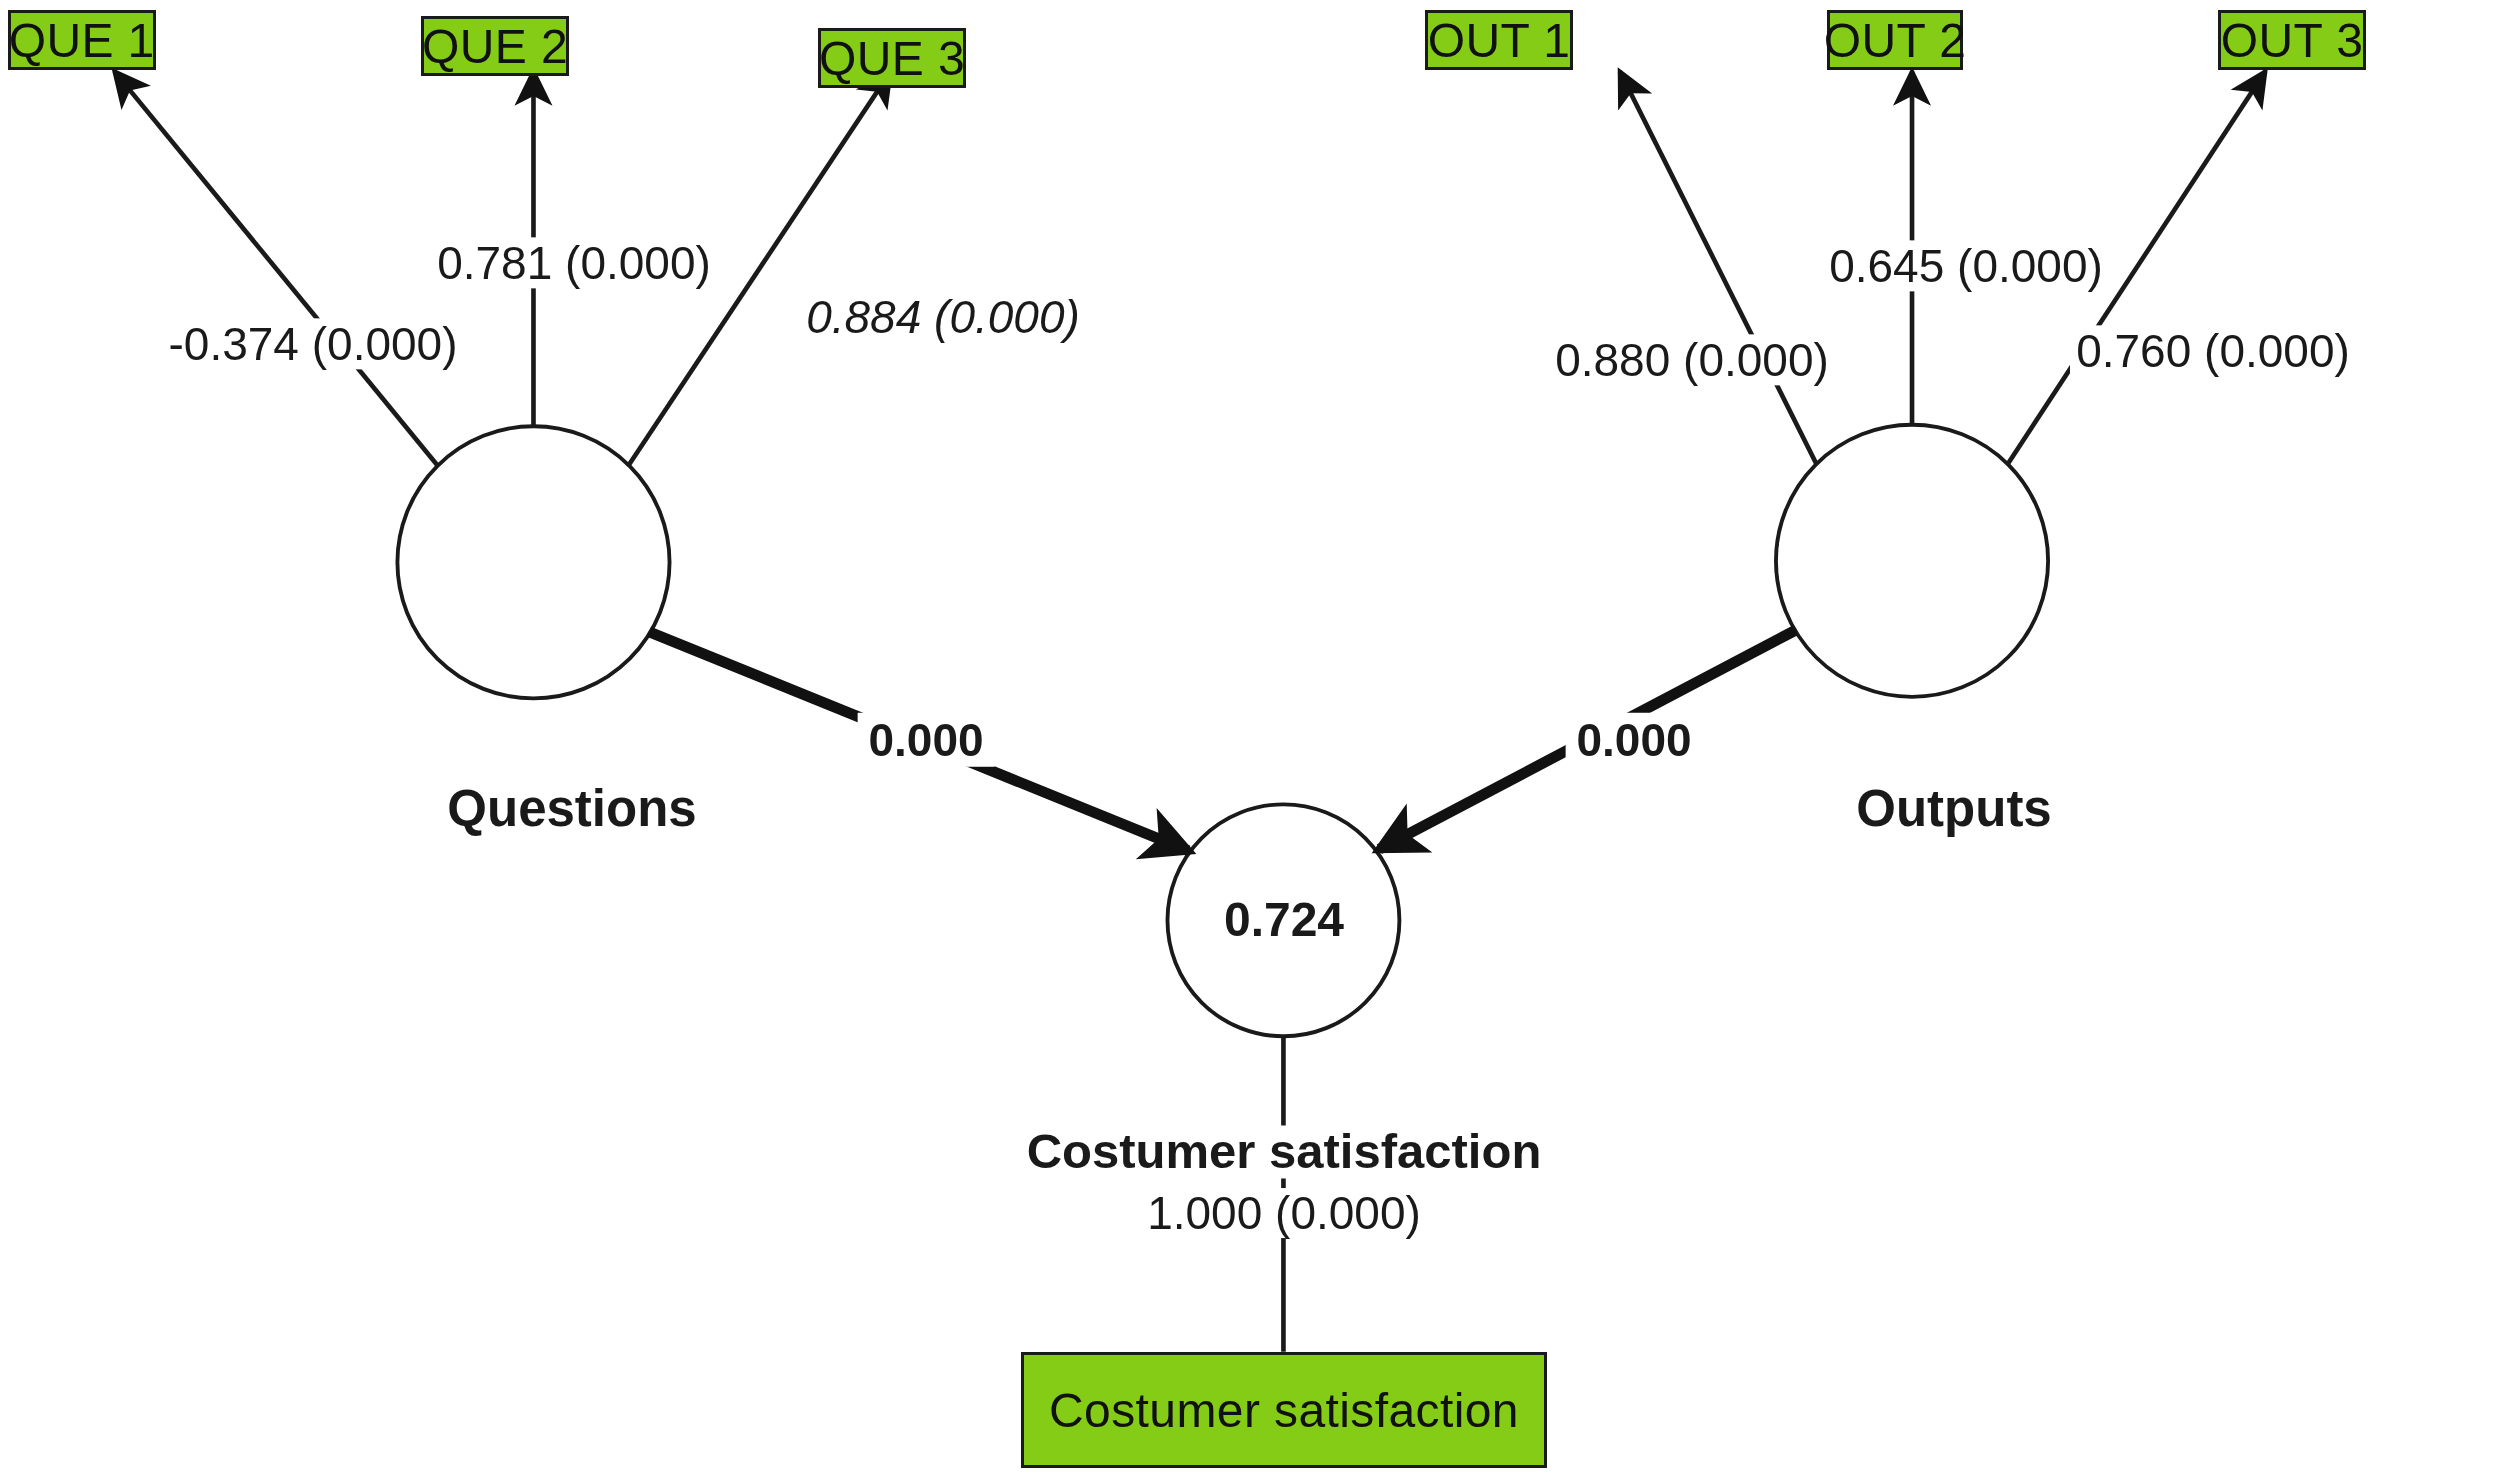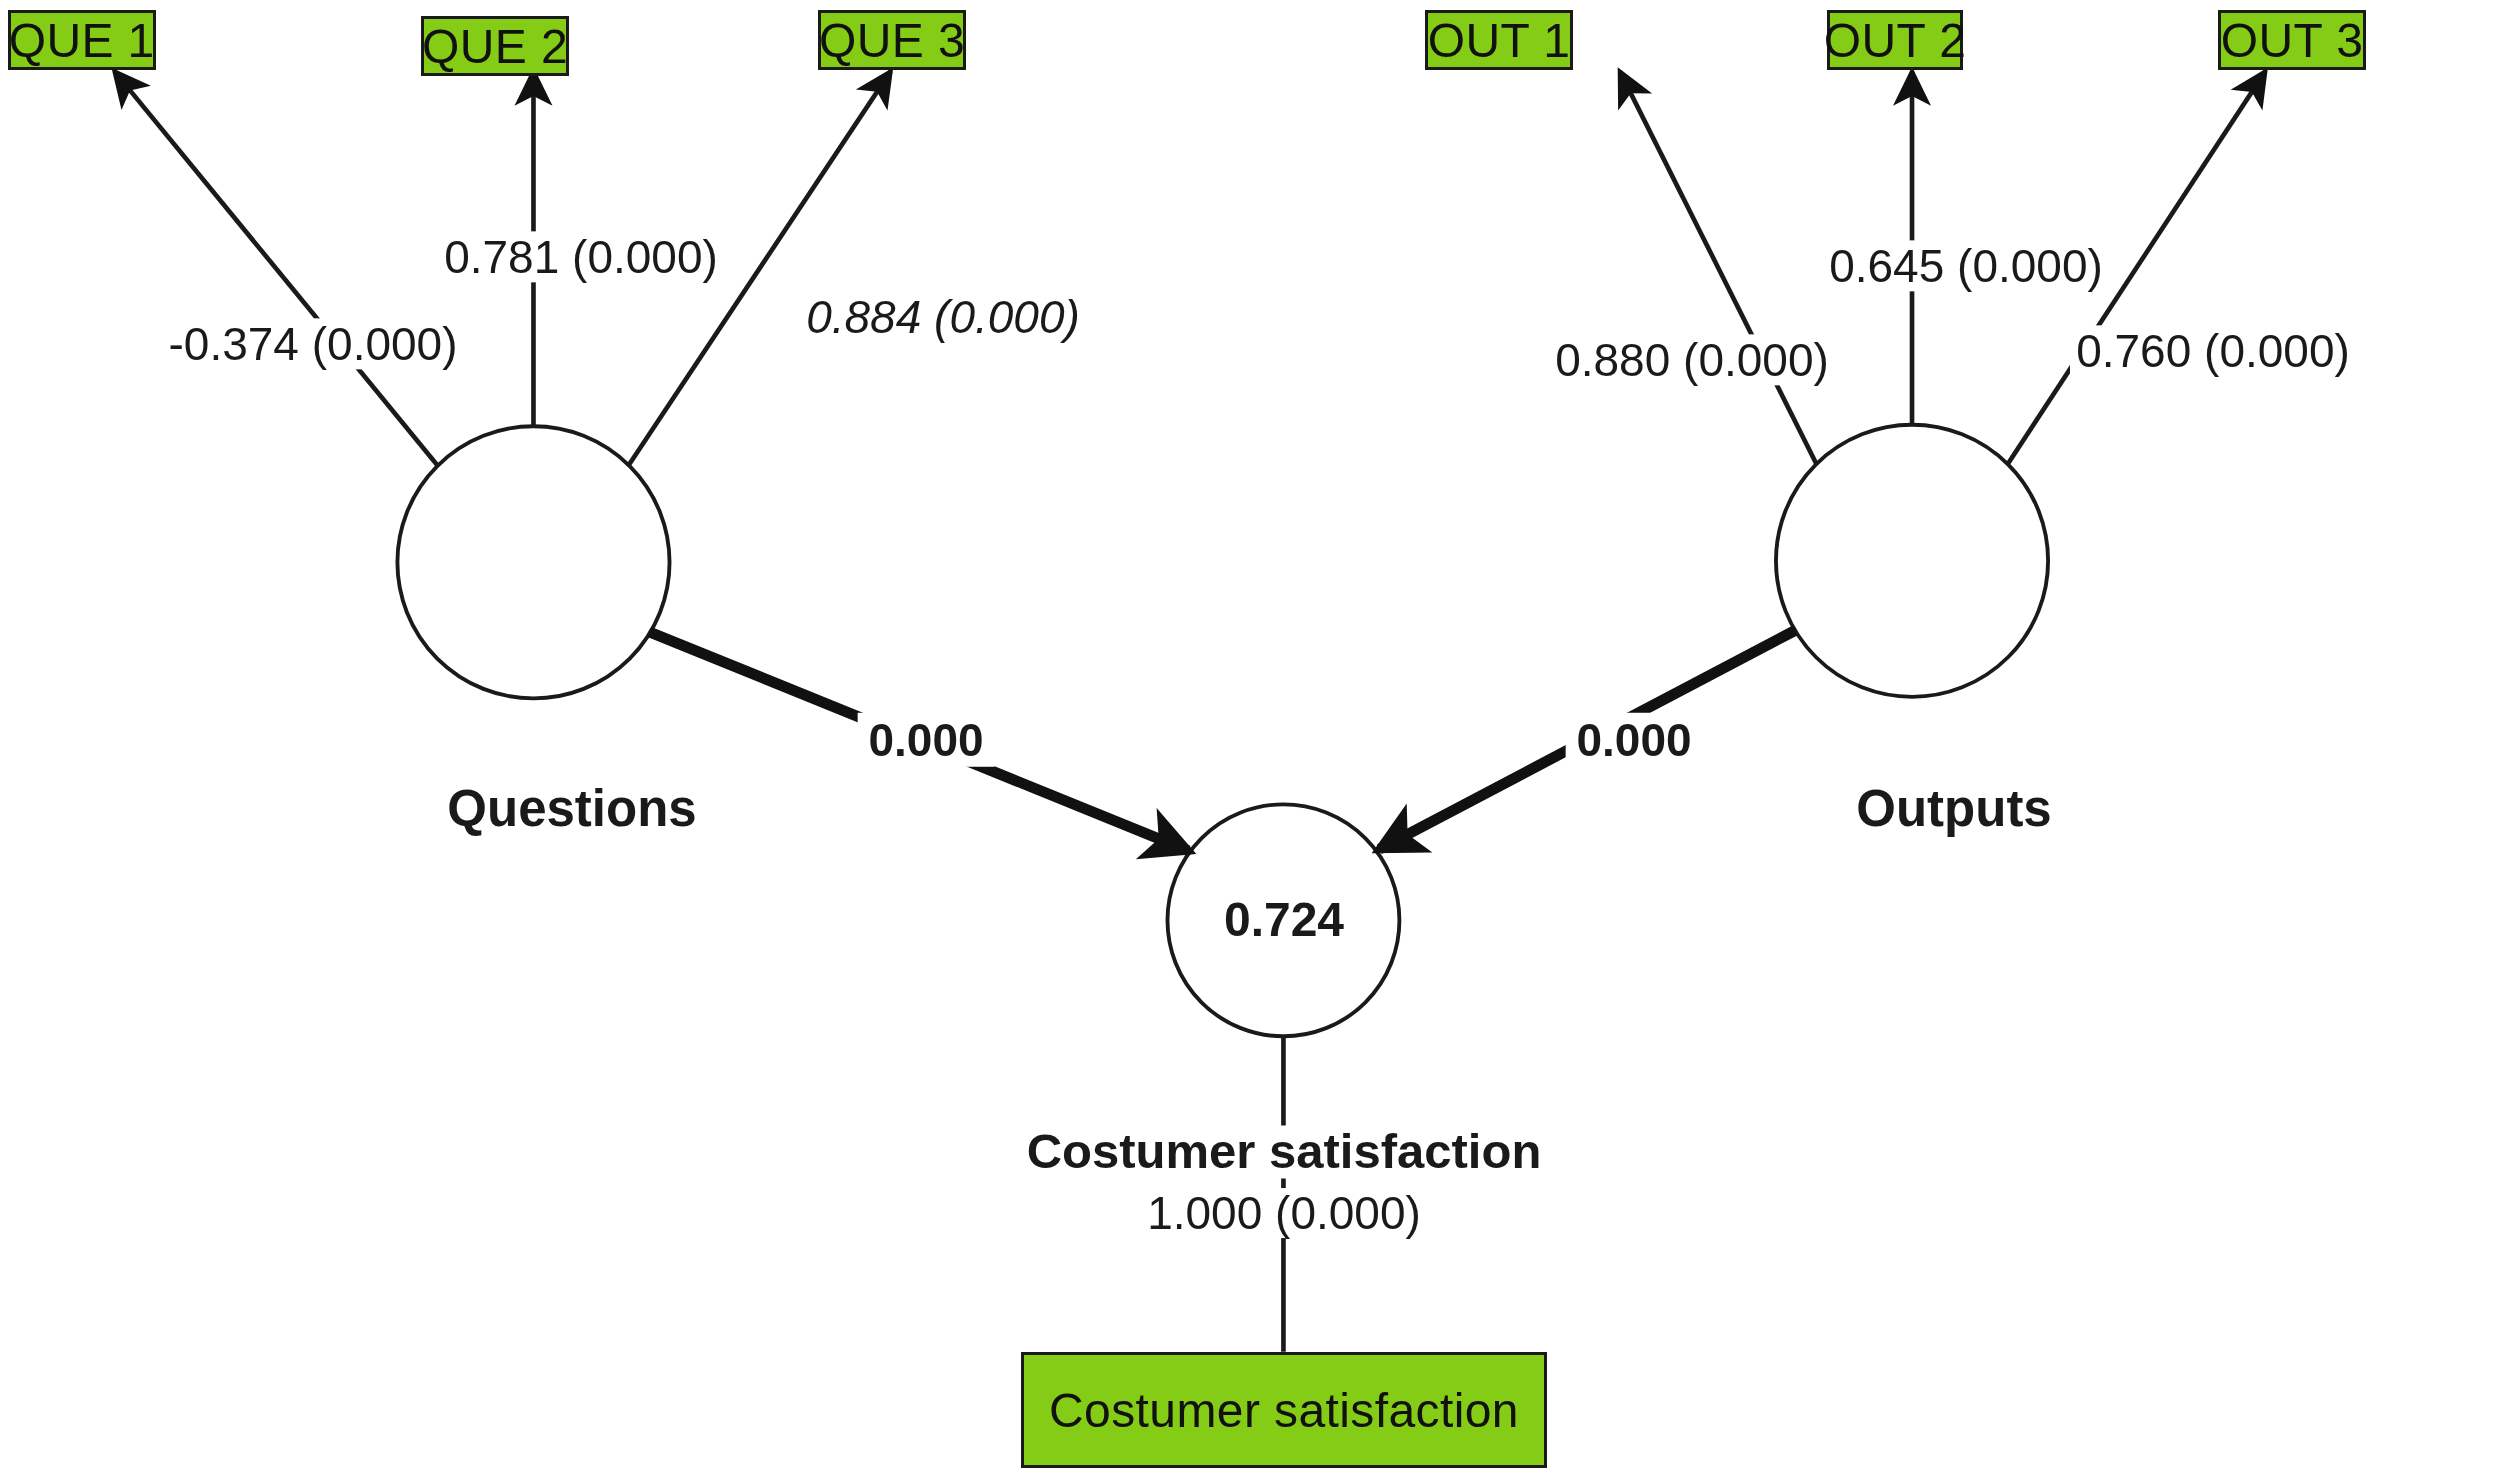--- a/index.html
+++ b/index.html
@@ -65,42 +65,42 @@
 
     <line x1="1660" y1="1340" x2="1660" y2="1748" stroke="#1a1a1a" stroke-width="6"></line>
   </svg>
 
   <div class="node-box" style="left:7.7px;top:10px;width:148px;height:60px;">
     <span>QUE 1</span>
   </div>
   <div class="node-box" style="left:421px;top:16px;width:148px;height:60px;">
     <span>QUE 2</span>
   </div>
-  <div class="node-box" style="left:818px;top:10px;width:148px;height:60px;">
+  <div class="node-box" style="left:818px;top:28px;width:148px;height:60px;">
     <span>QUE 3</span>
   </div>
 
   <div class="node-box" style="left:1425px;top:10px;width:148px;height:60px;">
     <span>OUT 1</span>
   </div>
   <div class="node-box" style="left:1827px;top:10px;width:136px;height:60px;">
     <span>OUT 2</span>
   </div>
   <div class="node-box" style="left:2218px;top:10px;width:148px;height:60px;">
     <span>OUT 3</span>
   </div>
 
   <div class="node-box" style="left:1021px;top:1352px;width:526px;height:116px;">
     <span>Costumer satisfaction</span>
   </div>
 
   <div class="lbl est ctr" style="left:313px;top:344px;">
     <span>-0.374 (0.000)</span>
   </div>
-  <div class="lbl est ctr" style="left:574px;top:257px;margin-left:7px;">
+  <div class="lbl est ctr" style="left:574px;top:263px;">
     <span>0.781 (0.000)</span>
   </div>
   <div class="lbl est ctr" style="left:943px;top:317px;font-style:italic;">
     <span>0.884 (0.000)</span>
   </div>
 
   <div class="lbl est ctr" style="left:1692px;top:360px;">
     <span>0.880 (0.000)</span>
   </div>
   <div class="lbl est ctr" style="left:1966px;top:266px;">

